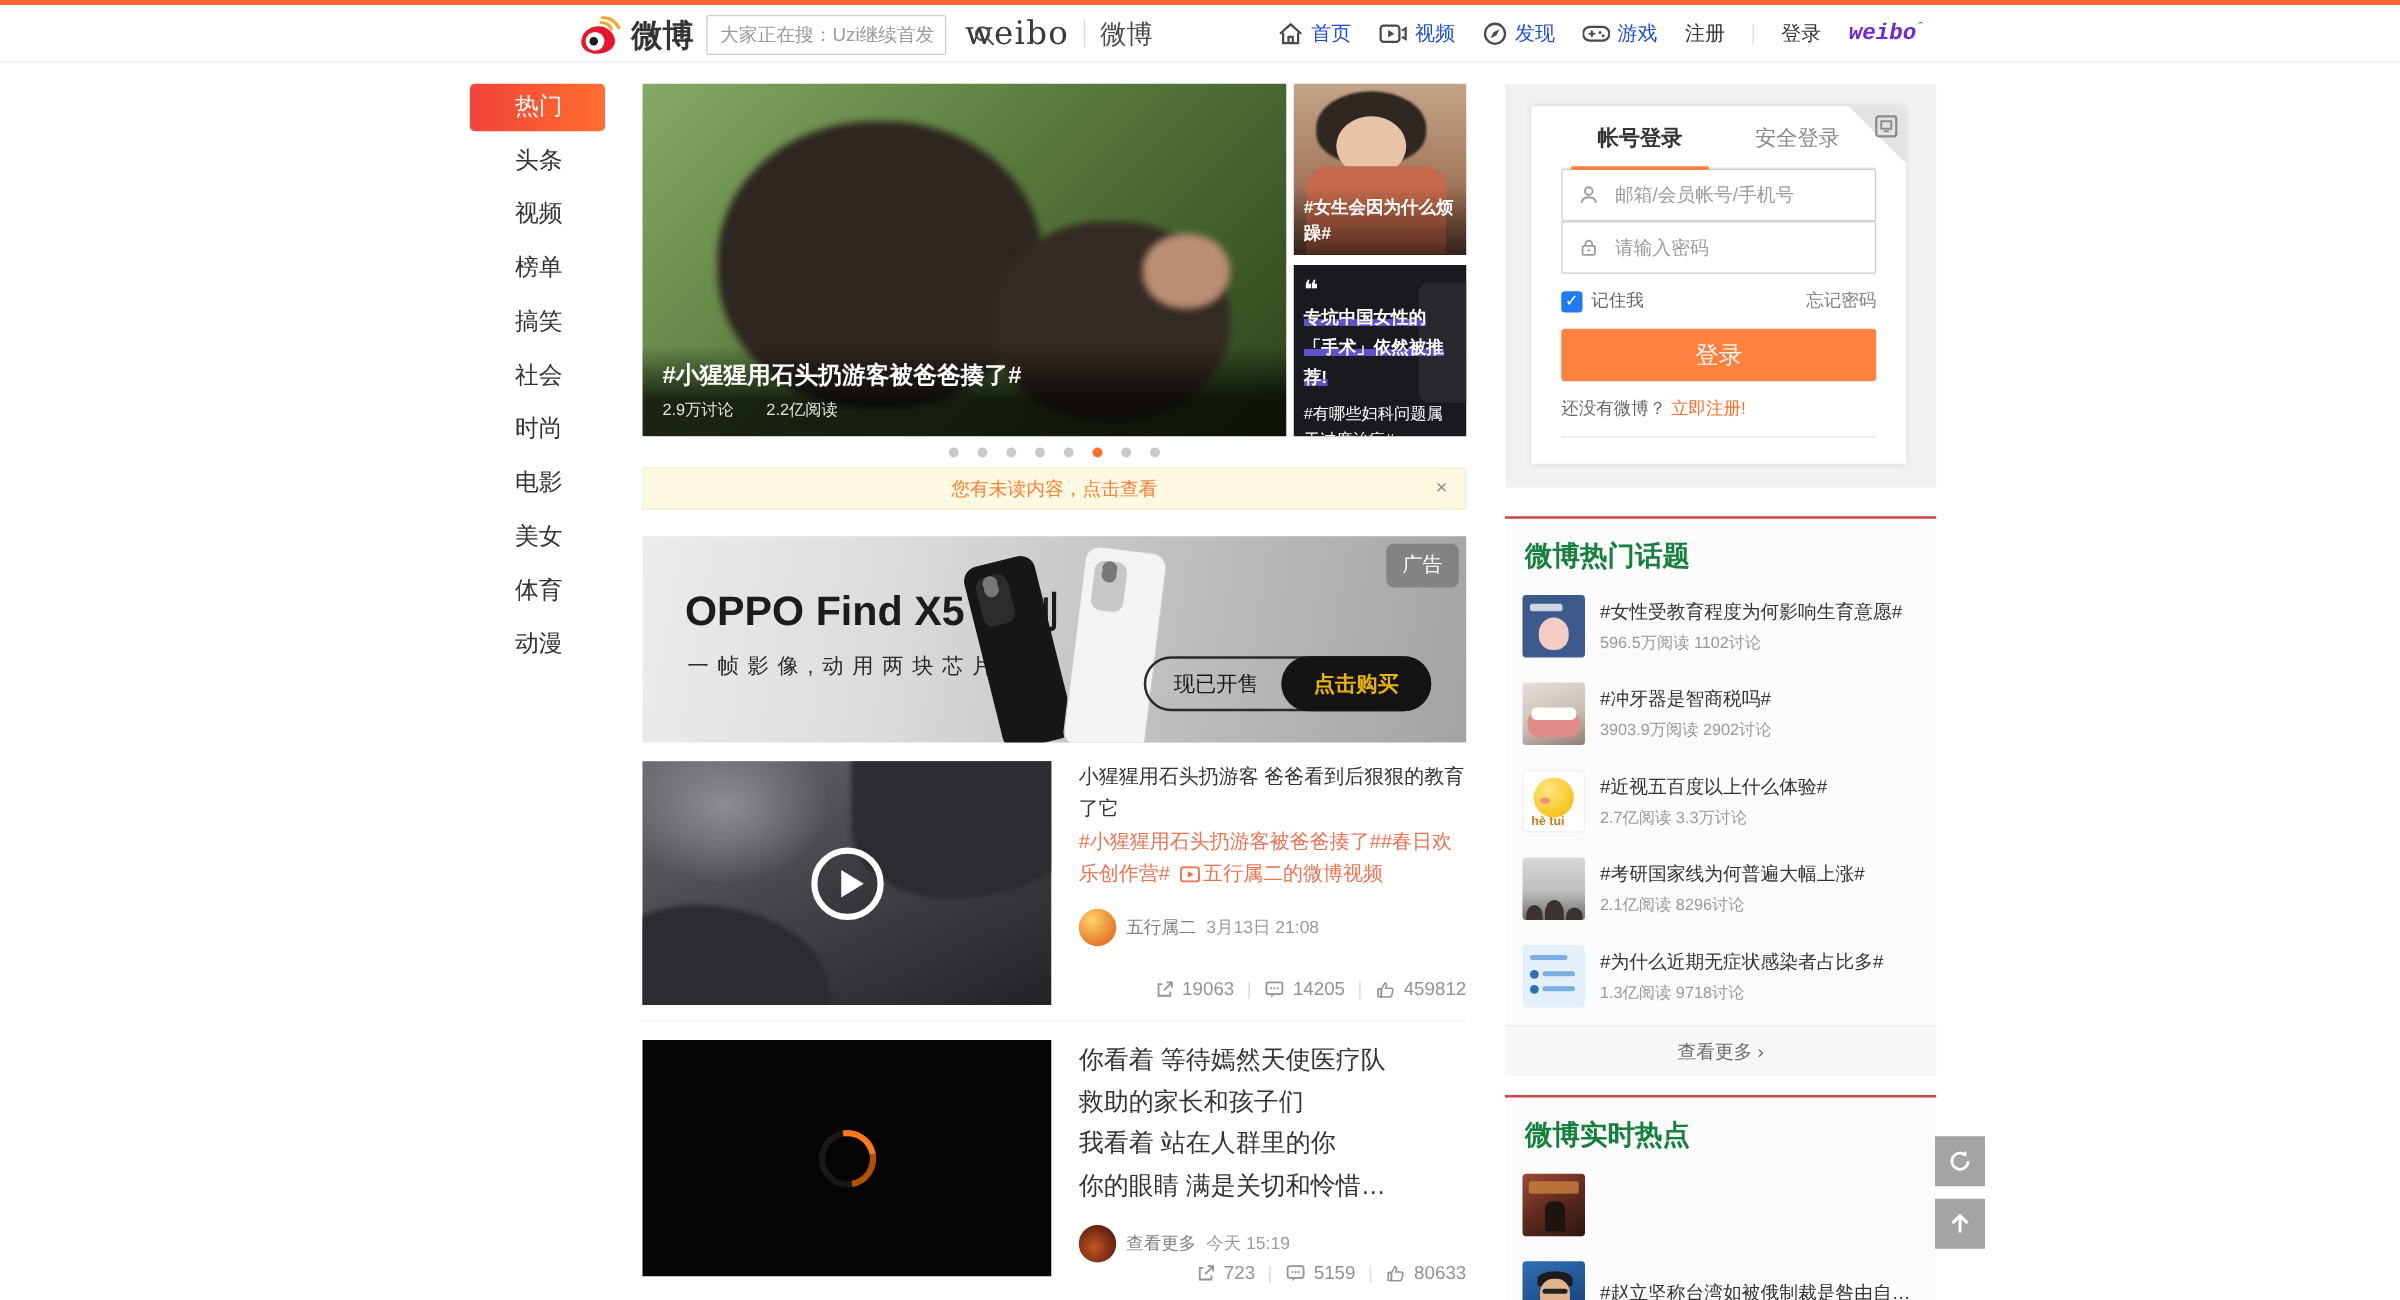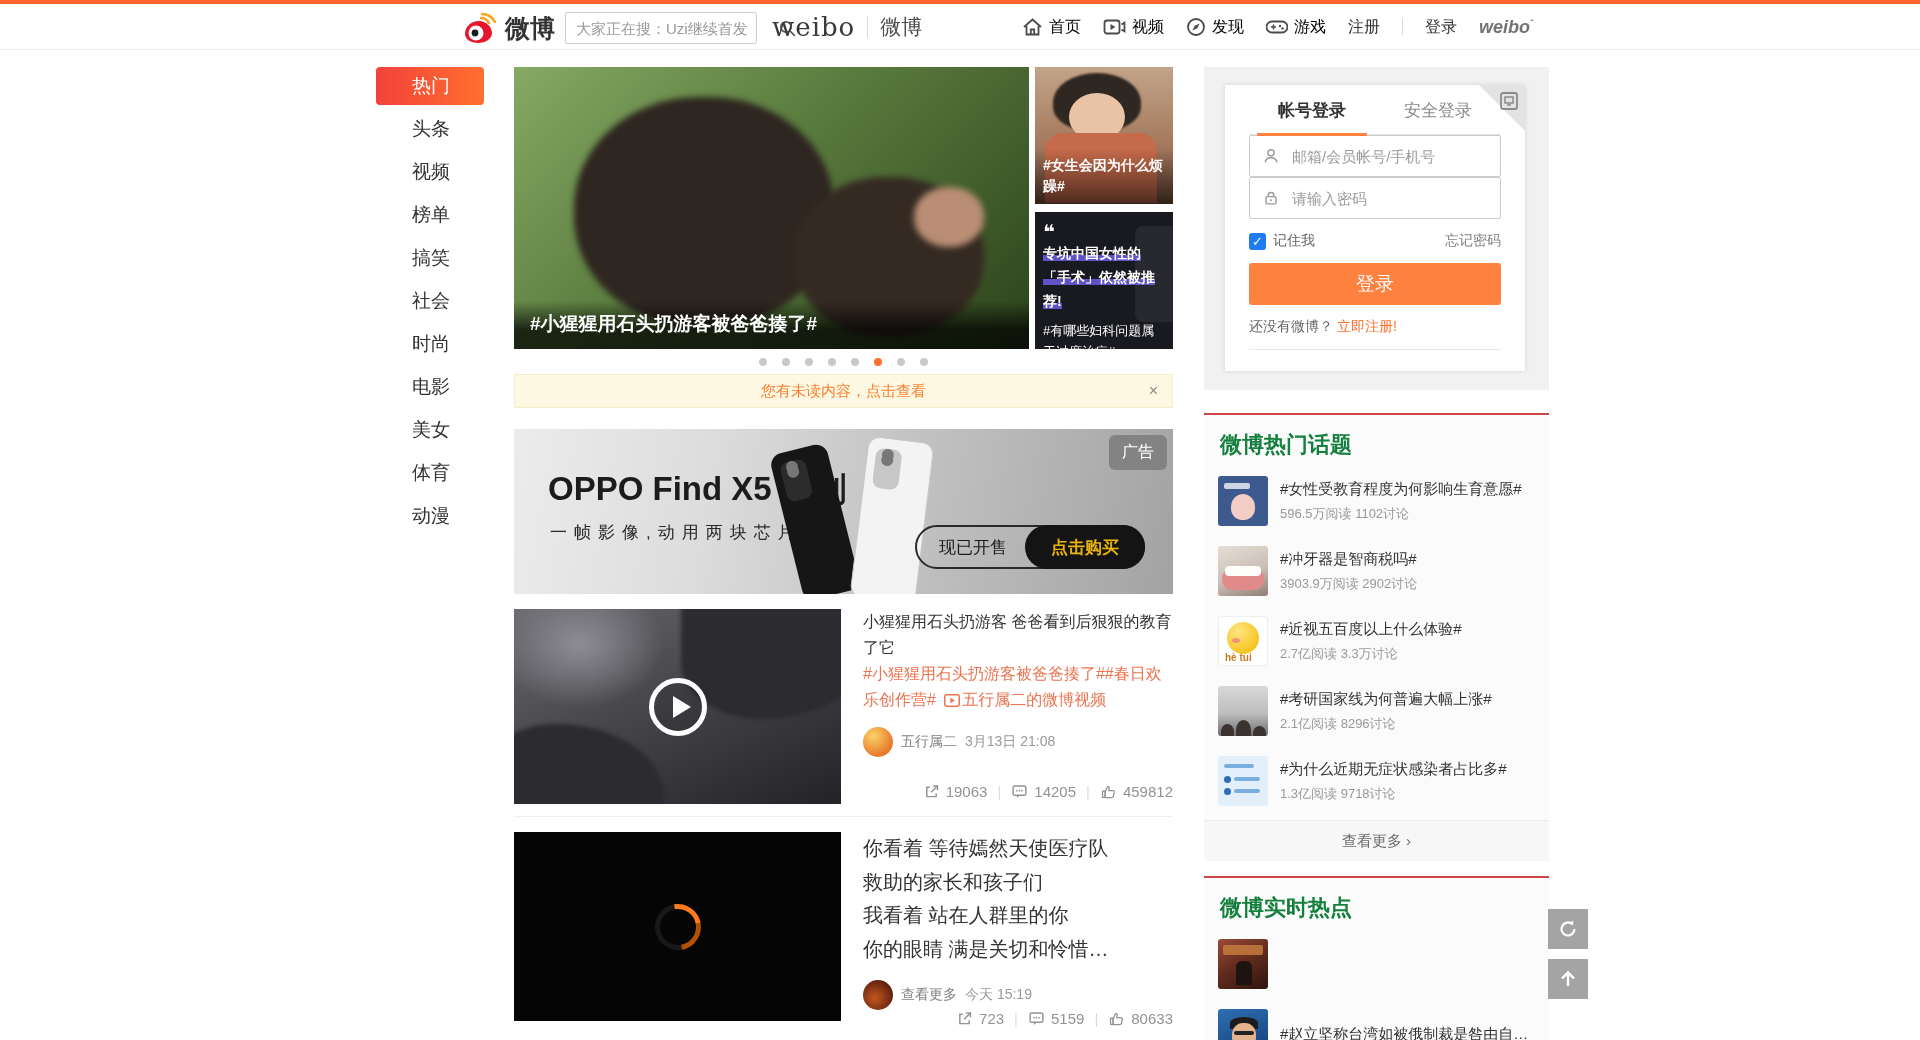--- a/index.html
+++ b/index.html
@@ -15,25 +15,25 @@
     border-radius:2px;display:flex;align-items:center;background:#fff;}
   .searchbox input{flex:1;border:none;outline:none;font-size:15px;color:#333;padding:0 4px 0 10px;
     background:transparent;font-family:inherit;}
   .searchbox input::placeholder{color:#9a9a9a;}
   .search-ic{margin-right:8px;display:flex;}
   .brand{position:absolute;left:772px;top:8px;display:flex;align-items:center;height:30px;}
   .brand-en{font-family:"DejaVu Serif",serif;font-size:26px;color:#3a3a3a;letter-spacing:1px;}
   .brand-sep{width:1px;height:22px;background:#d8d8d8;margin:0 12px;}
   .brand-cn{font-size:21px;color:#4a4a4a;}
   .nav{position:absolute;left:1022px;top:0;height:46px;display:flex;align-items:center;gap:22px;}
-  .nav-item{display:flex;align-items:center;gap:6px;font-size:16px;color:#000000;cursor:pointer;}
+  .nav-item{display:flex;align-items:center;gap:6px;font-size:16px;color:#1d4ed8;cursor:pointer;}
   .nav-item svg{display:block;}
   .nav-divider{width:1px;height:16px;background:#d8d8d8;}
   .nav-plain{font-size:16px;color:#333;cursor:pointer;}
-  .corp{font-family:Liberation Sans, sans-serif;font-style:italic;font-weight:bold;font-size:18px;color:#737373;}
+  .corp{font-family:Liberation Mono, monospace;font-style:italic;font-weight:bold;font-size:18px;color:#6d28d9;}
   .corp sup{font-size:9px;}
 
   
   .sidebar{position:absolute;left:376px;top:67px;width:108px;}
   .side-item{height:38px;line-height:38px;padding-left:36px;font-size:19px;color:#333;
     margin-bottom:5px;cursor:pointer;box-sizing:border-box;}
   .side-item.active{background:linear-gradient(90deg,#f2423a,#ff6f2f);color:#fff;border-radius:4px;}
 
   
   .main{position:absolute;left:514px;top:67px;width:659px;}
@@ -280,20 +280,24 @@
 
   <main class="main">
 
     <div class="hero">
       <div class="carousel">
         <div class="chimp" style="left:60px;top:30px;width:260px;height:230px;background:#2e2620;"></div>
         <div class="chimp" style="left:280px;top:110px;width:190px;height:160px;background:#352a22;"></div>
         <div class="chimp" style="left:400px;top:120px;width:70px;height:60px;background:#b98e74;"></div>
         <div class="cap">
           <div class="cap-title">#小猩猩用石头扔游客被爸爸揍了#</div>
+          <div class="cap-stats">
+            <span>2.9万讨论</span>
+            <span>2.2亿阅读</span>
+          </div>
         </div>
       </div>
 
       <div class="hero-side">
         <div class="side-card card-baby">
           <div class="baby-hair"></div>
           <div class="baby-face"></div>
           <div class="baby-body"></div>
           <div class="side-cap">#女生会因为什么烦躁#</div>
         </div>

